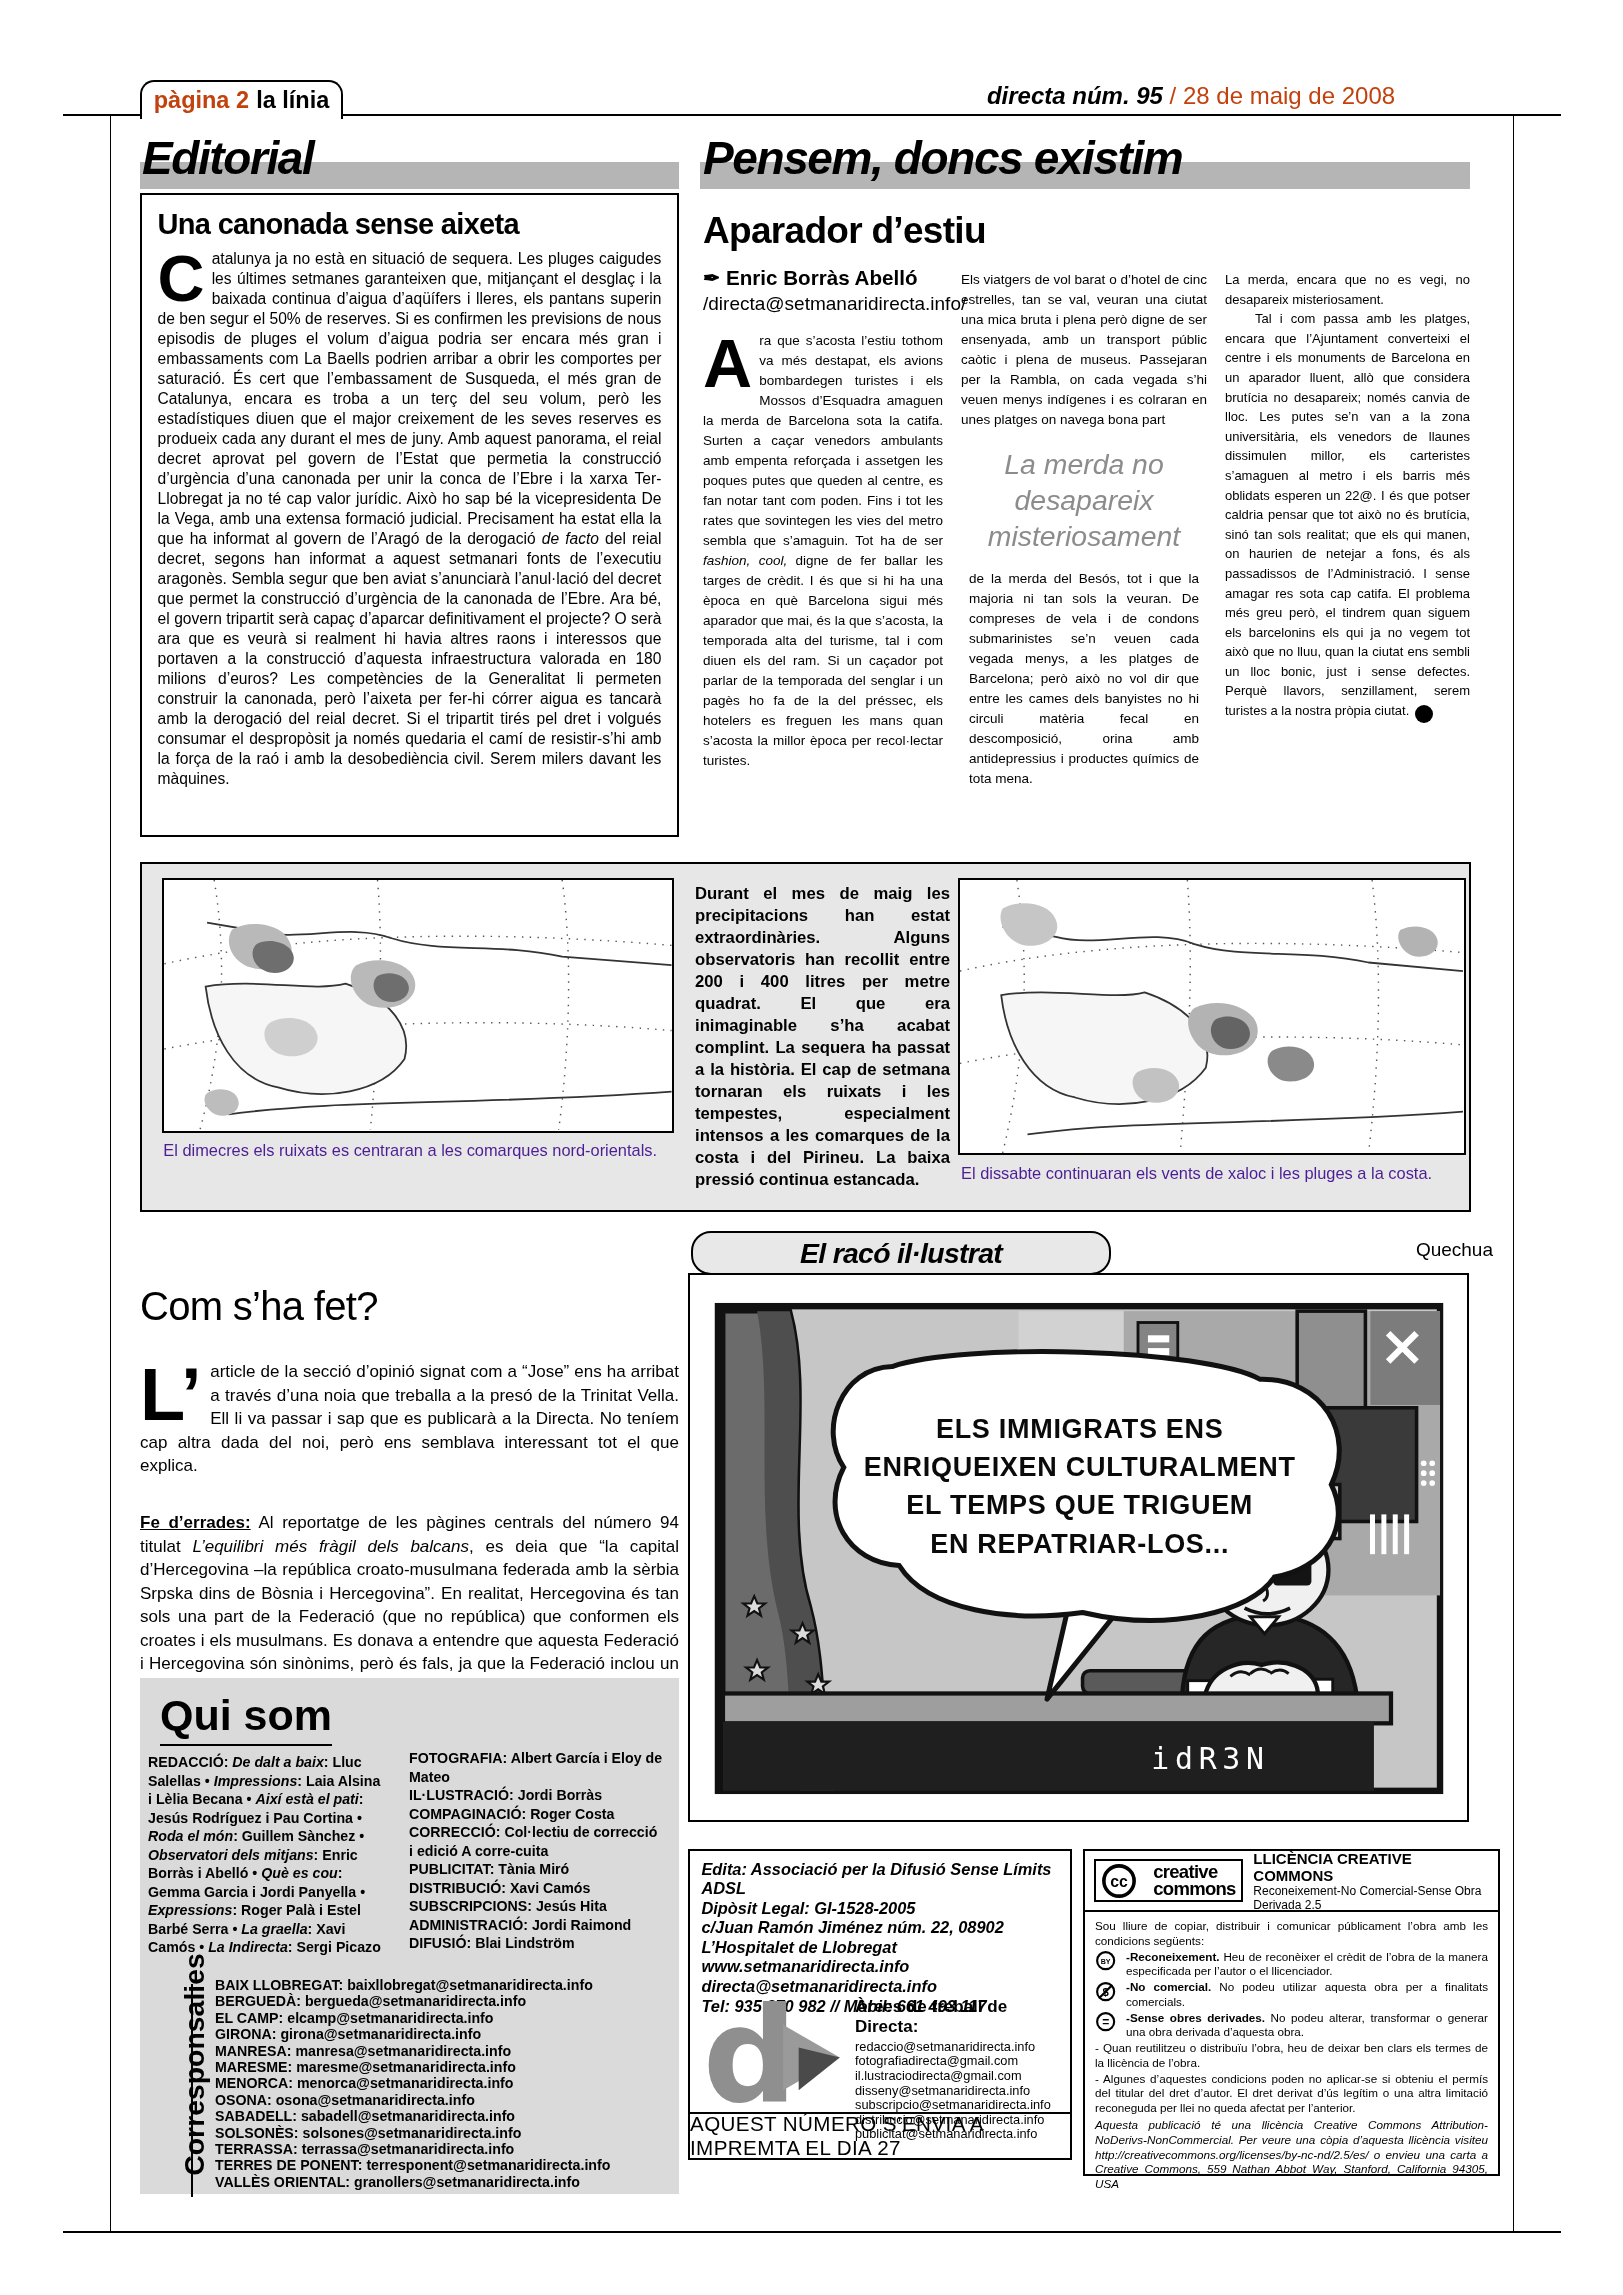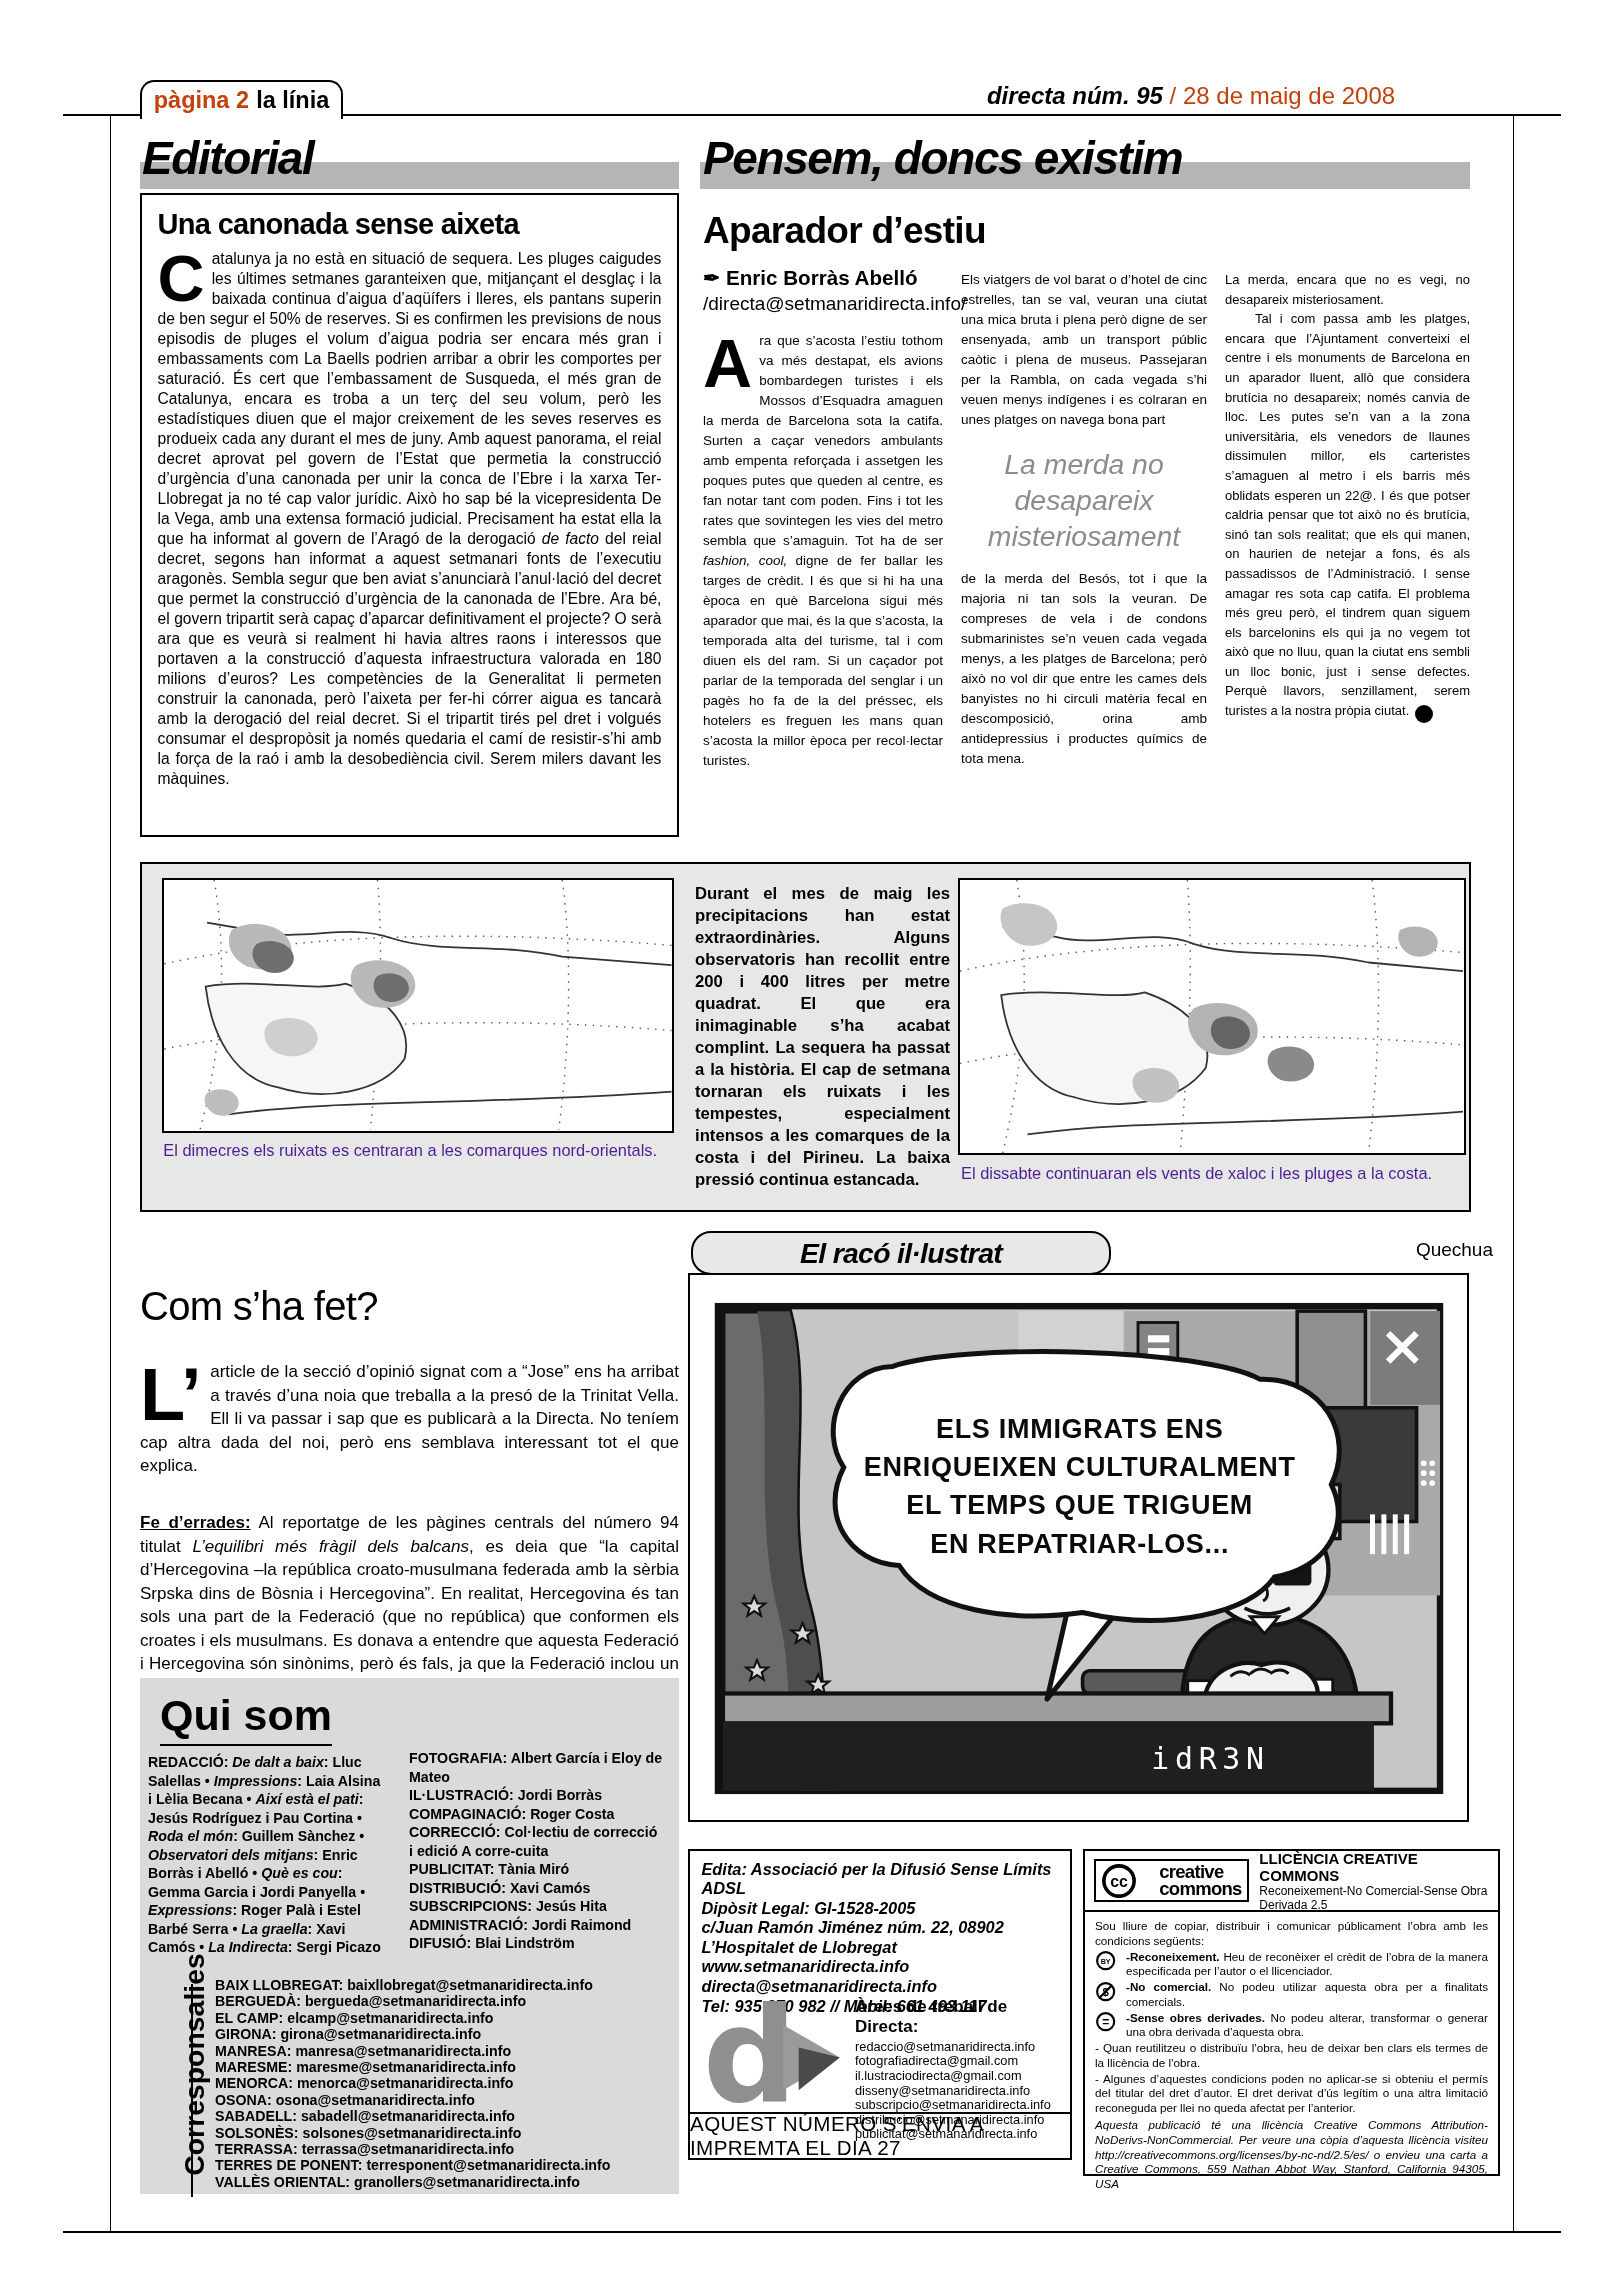--- a/index.html
+++ b/index.html
@@ -76,21 +76,21 @@
   .dlogo svg{position:absolute;left:80px;top:20px;}
   .arees{position:absolute;left:165px;top:146px;width:206px;}
   .arees-title{font-size:17px;font-weight:bold;margin:0 0 2.8px 0;}
   .arees-list{font-size:12.8px;line-height:14.6px;}
   .print-bar{position:absolute;left:0;right:0;bottom:0;height:44px;border-top:2.8px solid #000;
     display:flex;align-items:center;justify-content:center;font-size:20.6px;letter-spacing:0.4px;}
   
   .ccbox{position:absolute;left:1083px;top:1849px;width:417px;height:327px;border:2.8px solid #000;box-sizing:border-box;background:#fff;}
   .cc-header{position:absolute;left:0;right:0;top:0;height:61px;border-bottom:2.8px solid #000;
     display:flex;align-items:center;padding:0 8.5px;gap:10px;box-sizing:border-box;}
-  .cc-logo{border:2.1px solid #000;display:flex;align-items:center;gap:22px;padding:1.4px 5.7px;}
+  .cc-logo{border:2.1px solid #000;display:flex;align-items:center;gap:16px;padding:1.4px 5.7px;}
   .cc-logo-text{font-weight:bold;font-size:18.5px;line-height:16.4px;letter-spacing:-0.7px;}
   .cc-head-text .t{font-weight:bold;font-size:15px;}
   .cc-head-text .s{font-size:12px;}
   .cc-body{position:absolute;left:10px;right:10px;top:68px;font-size:11.7px;line-height:14.6px;text-align:justify;}
   .cc-item{position:relative;padding-left:31px;margin:1.4px 0;}
   .cc-item .ic{position:absolute;left:0;top:0.7px;}
   .cc-note{margin:1.4px 0;}
   .cc-footer{font-style:italic;margin-top:2.8px;}
   .b{font-weight:bold;}
 </style>
@@ -128,21 +128,21 @@
   <span>Enric Borràs Abelló</span>
 </div>
 <div class="byline-mail">/directa@setmanaridirecta.info/</div>
 
 <div class="ocol" style="left:703px;top:331px;width:240px;height:498px;">
   <span class="dropcap dc-op">A</span><span>ra que s’acosta l’estiu tothom va més destapat, els avions bombardegen turistes i els Mossos d’Esquadra amaguen la merda de Barcelona sota la catifa. Surten a caçar venedors ambulants amb empenta reforçada i assetgen les poques putes que queden al centre, es fan notar tant com poden. Fins i tot les rates que sovintegen les vies del metro sembla que s’amaguin. Tot ha de ser </span><i>fashion, cool,</i><span> digne de fer ballar les targes de crèdit. I és que si hi ha una època en què Barcelona sigui més aparador que mai, és la que s’acosta, la temporada alta del turisme, tal i com diuen els del ram. Si un caçador pot parlar de la temporada del senglar i un pagès ho fa de la del préssec, els hotelers es freguen les mans quan s’acosta la millor època per recol·lectar turistes.</span>
 </div>
 <div class="ocol" style="left:961px;top:270px;width:246px;height:563px;">
   <p style="margin:0;">Els viatgers de vol barat o d’hotel de cinc estrelles, tan se val, veuran una ciutat una mica bruta i plena però digne de ser ensenyada, amb un transport públic caòtic i plena de museus. Passejaran per la Rambla, on cada vegada s’hi veuen menys indígenes i es colraran en unes platges on navega bona part</p>
   <div class="pullquote">La merda no desapareix misteriosament</div>
-  <p style="margin:0;">de la merda del Besós, tot i que la majoria ni tan sols la veuran. De compreses de vela i de condons submarinistes se’n veuen cada vegada menys, a les platges de Barcelona; però això no vol dir que entre les cames dels banyistes no hi circuli matèria fecal en descomposició, orina amb antidepressius i productes químics de tota mena.</p>
+  <p style="margin:8px;">de la merda del Besós, tot i que la majoria ni tan sols la veuran. De compreses de vela i de condons submarinistes se’n veuen cada vegada menys, a les platges de Barcelona; però això no vol dir que entre les cames dels banyistes no hi circuli matèria fecal en descomposició, orina amb antidepressius i productes químics de tota mena.</p>
 </div>
 <div class="ocol" style="left:1225px;top:270px;width:245px;height:565px;font-size:13px;line-height:19.6px;">
   <p style="margin:0;">La merda, encara que no es vegi, no desapareix misteriosament.</p>
   <p class="p-indent"><span>Tal i com passa amb les platges, encara que l’Ajuntament converteixi el centre i els monuments de Barcelona en un aparador lluent, allò que considera brutícia no desapareix; només canvia de lloc. Les putes se’n van a la zona universitària, els venedors de llaunes dissimulen millor, els carteristes s’amaguen al metro i els barris més oblidats esperen un 22@. I és que potser caldria pensar que tot això no és brutícia, sinó tan sols realitat; que els qui manen, on haurien de netejar a fons, és als passadissos de l’Administració. I sense amagar res sota cap catifa. El problema més greu però, el tindrem quan siguem els barcelonins els qui ja no vegem tot això que no lluu, quan la ciutat ens sembli un lloc bonic, just i sense defectes. Perquè llavors, senzillament, serem turistes a la nostra pròpia ciutat.</span><span class="endmark">d</span></p>
 </div>
 
 <div class="weather">
   <div class="map-frame" style="left:20px;top:14.2px;width:512px;height:255px;">
     <svg width="508" height="250" viewBox="0 0 714 352">
       <path d="M0,118 C180,78 420,68 714,92" fill="none" stroke="#555" stroke-width="2" stroke-dasharray="2 9"></path>

